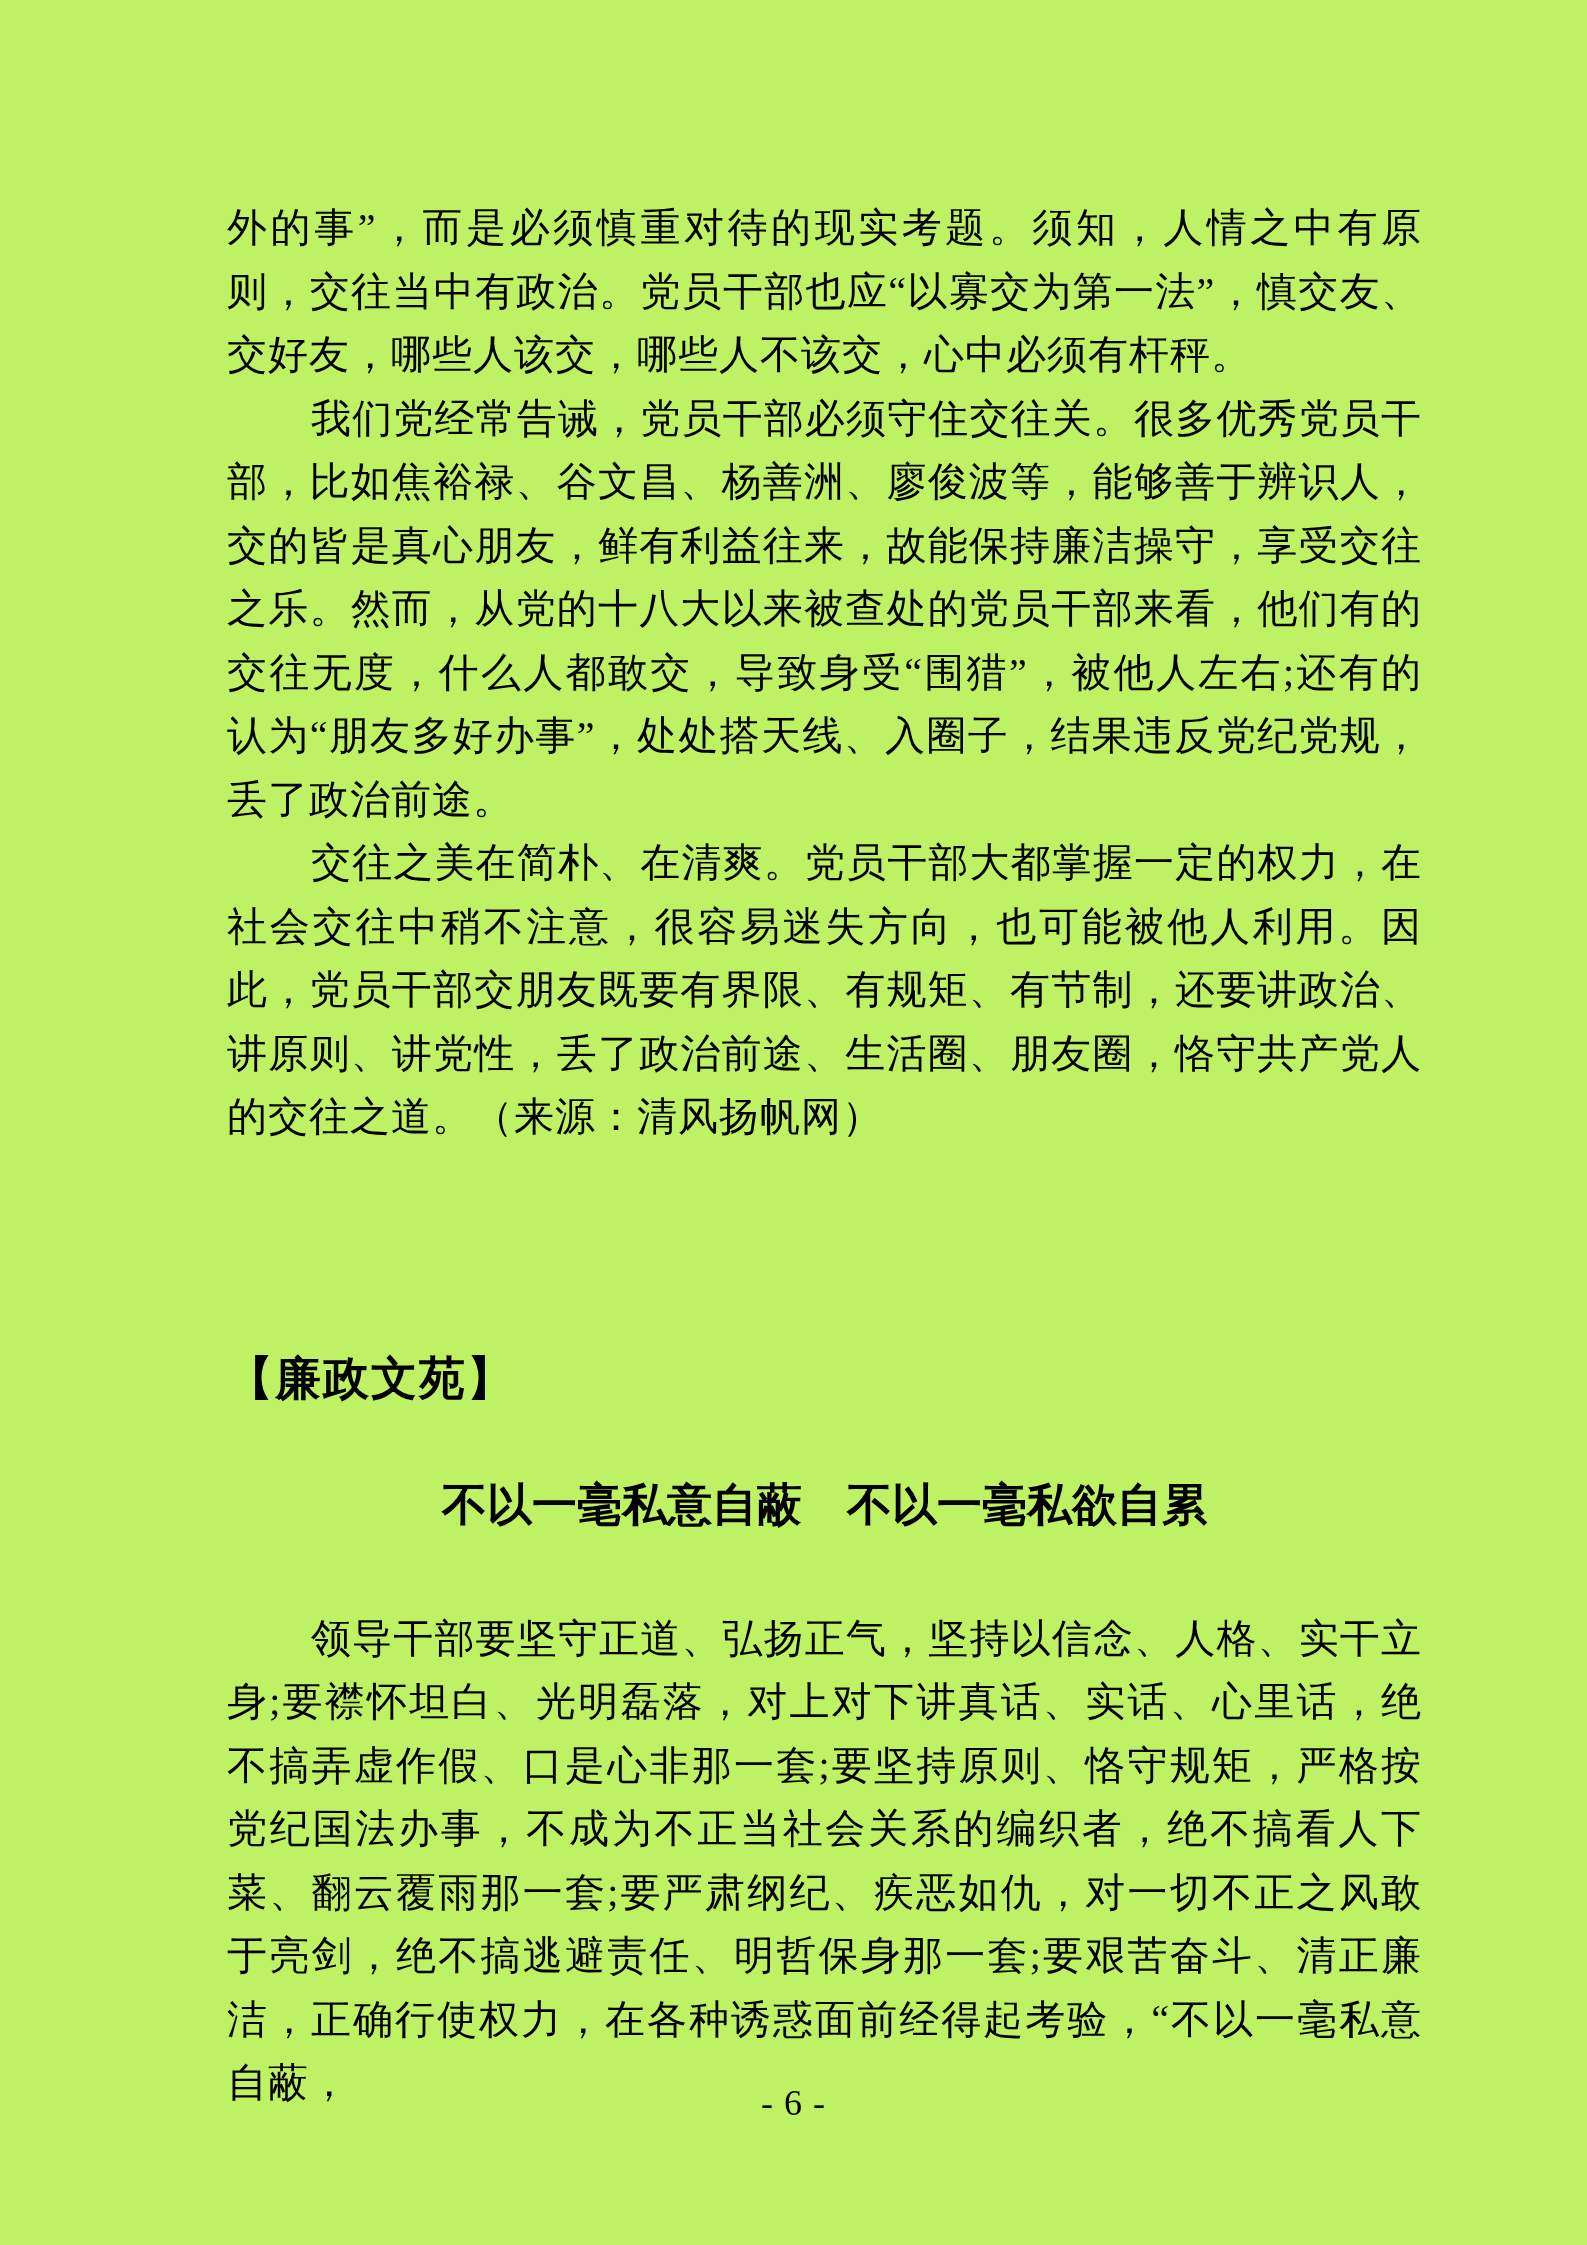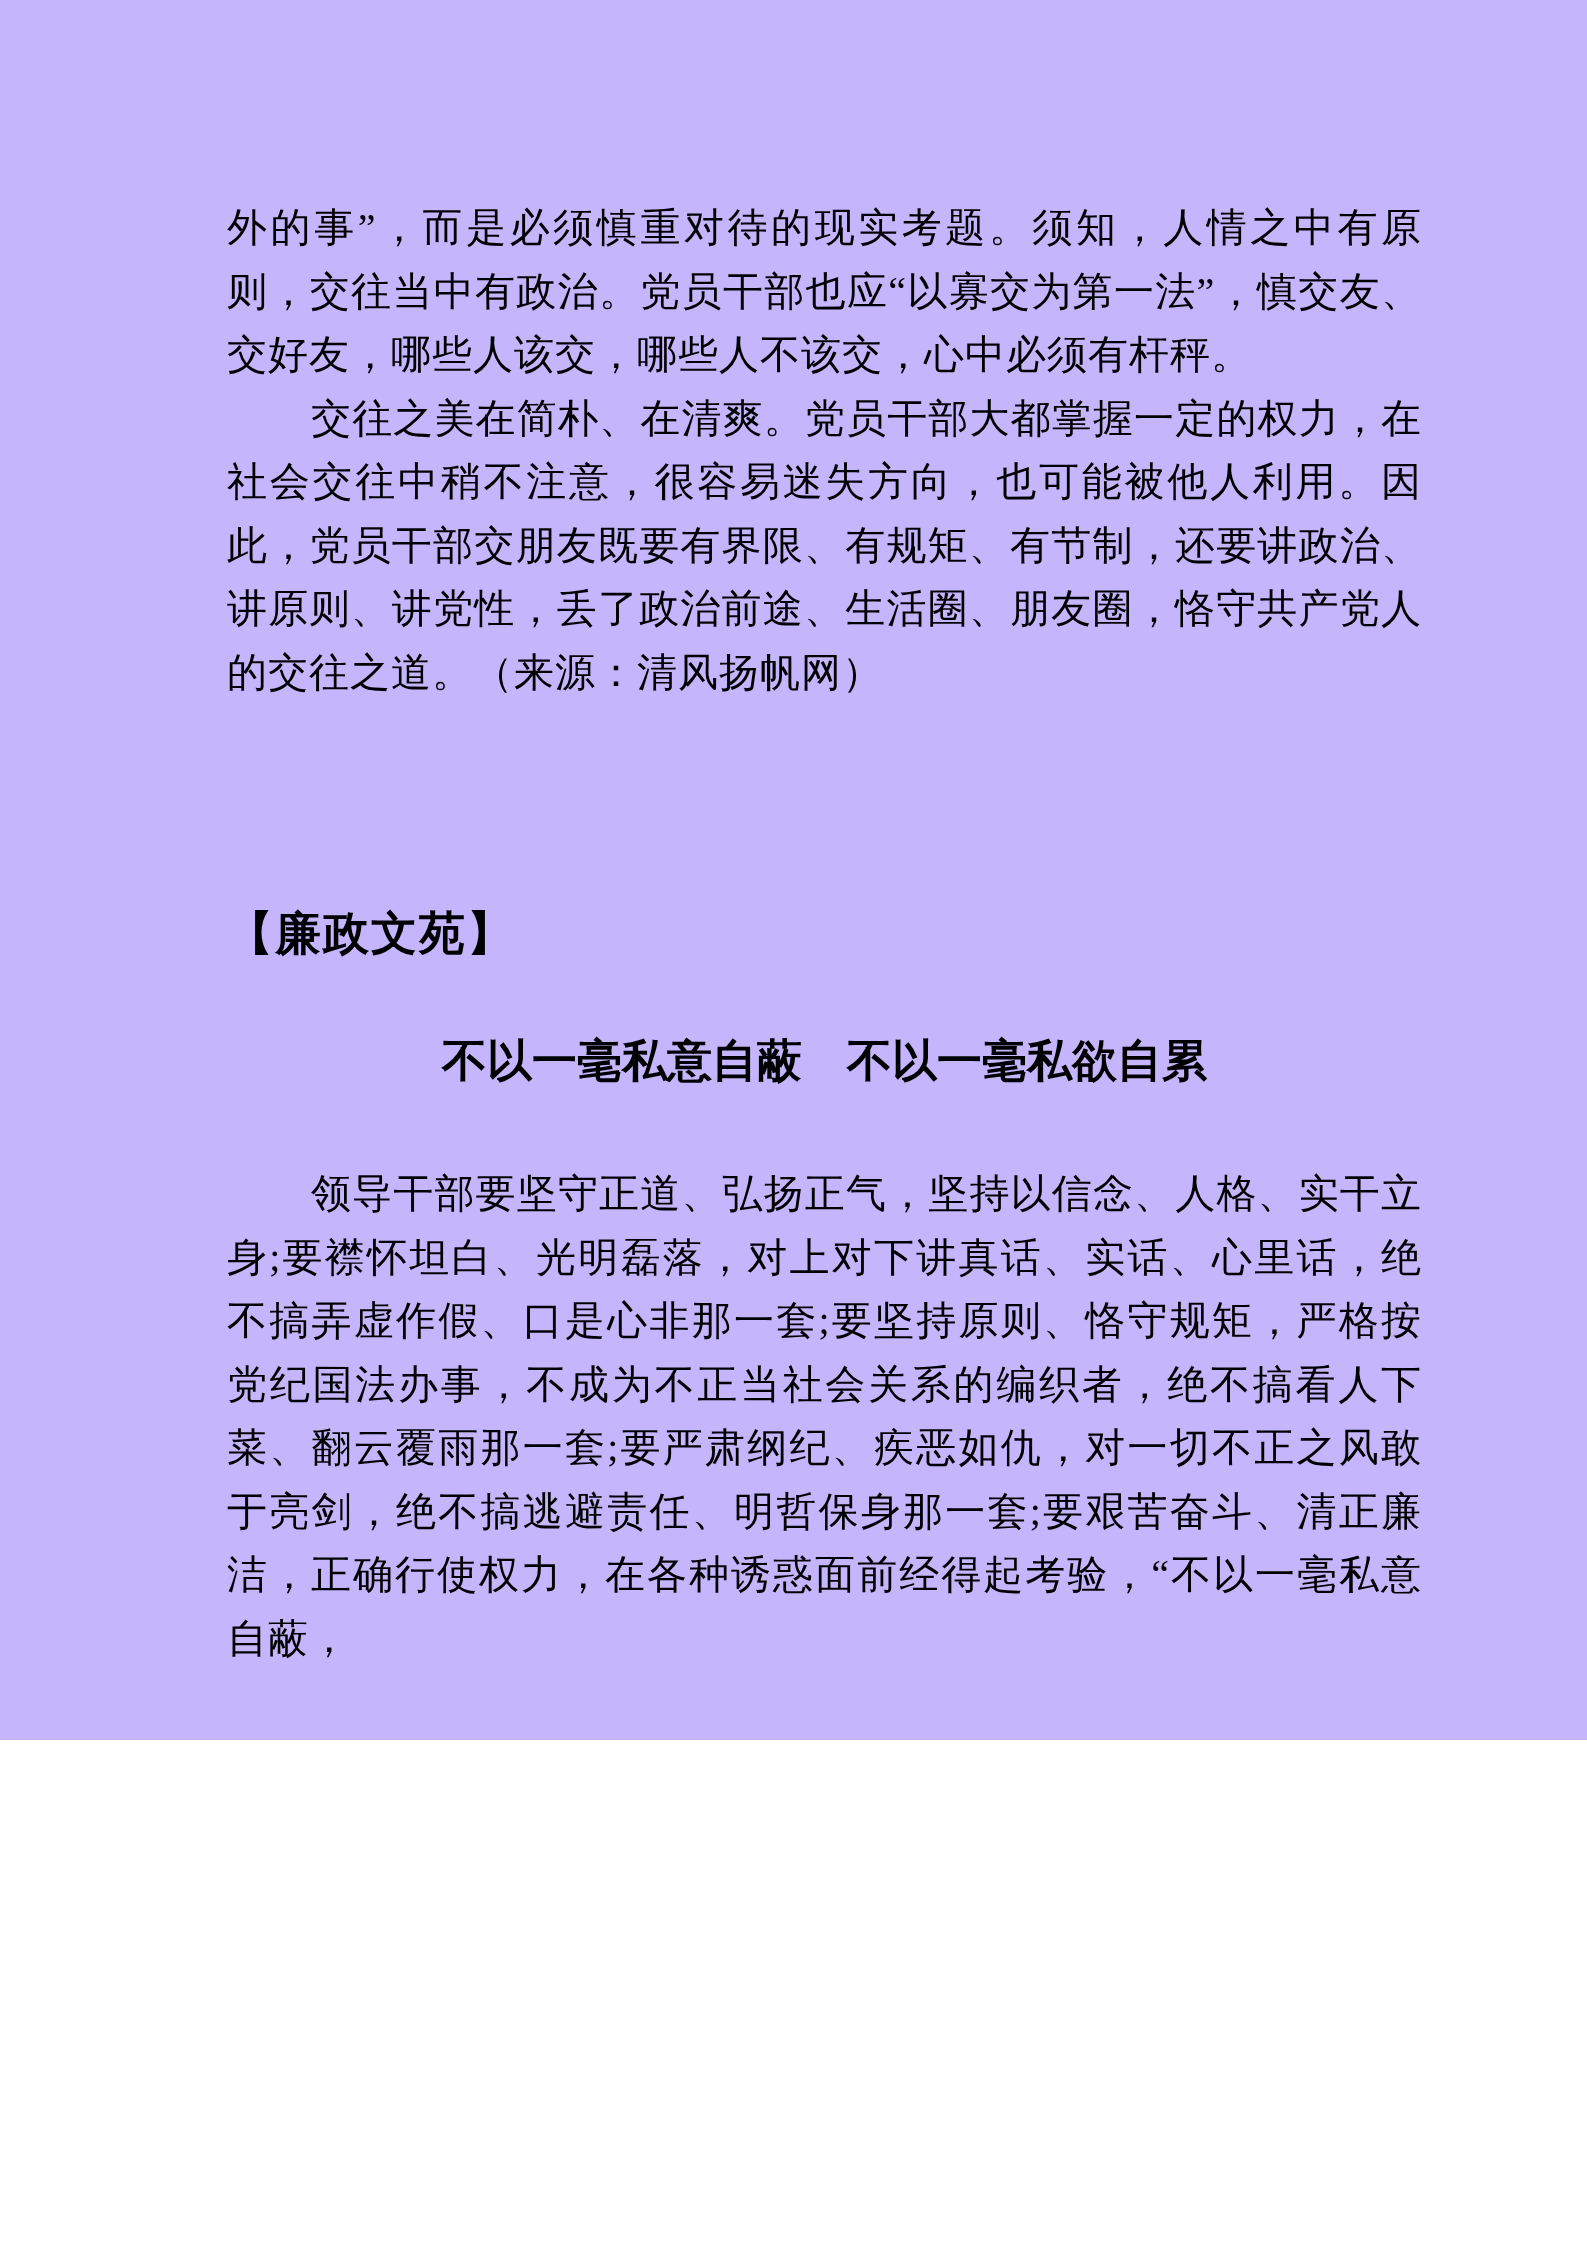--- a/index.html
+++ b/index.html
@@ -3,22 +3,22 @@
 <meta charset="utf-8">
 <style>
   html, body {
     margin: 0;
     padding: 0;
     background: #ffffff;
   }
   .page {
     position: relative;
     width: 1587px;
-    height: 1740px;
-    background: #c4b5fd;
+    height: 2245px;
+    background: #bef264;
     overflow: hidden;
     font-family: "Liberation Serif", "DejaVu Serif", serif;
     color: #000000;
   }
   .content {
     position: absolute;
     left: 227px;
     top: 0;
     width: 1195px;
     padding-top: 196px;
@@ -68,20 +68,21 @@
     letter-spacing: 1px;
     color: #000000;
   }
 </style>
 </head>
 <body>
 
 <div class="page">
   <main class="content">
     <p class="para no-indent">外的事”，而是必须慎重对待的现实考题。须知，人情之中有原则，交往当中有政治。党员干部也应“以寡交为第一法”，慎交友、交好友，哪些人该交，哪些人不该交，心中必须有杆秤。</p>
+    <p class="para">我们党经常告诫，党员干部必须守住交往关。很多优秀党员干部，比如焦裕禄、谷文昌、杨善洲、廖俊波等，能够善于辨识人，交的皆是真心朋友，鲜有利益往来，故能保持廉洁操守，享受交往之乐。然而，从党的十八大以来被查处的党员干部来看，他们有的交往无度，什么人都敢交，导致身受“围猎”，被他人左右;还有的认为“朋友多好办事”，处处搭天线、入圈子，结果违反党纪党规，丢了政治前途。</p>
     <p class="para">交往之美在简朴、在清爽。党员干部大都掌握一定的权力，在社会交往中稍不注意，很容易迷失方向，也可能被他人利用。因此，党员干部交朋友既要有界限、有规矩、有节制，还要讲政治、讲原则、讲党性，丢了政治前途、生活圈、朋友圈，恪守共产党人的交往之道。（来源：清风扬帆网）</p>
 
     <h2 class="section-marker">【廉政文苑】</h2>
 
     <h1 class="article-title">不以一毫私意自蔽　不以一毫私欲自累</h1>
 
     <p class="para after-title">领导干部要坚守正道、弘扬正气，坚持以信念、人格、实干立身;要襟怀坦白、光明磊落，对上对下讲真话、实话、心里话，绝不搞弄虚作假、口是心非那一套;要坚持原则、恪守规矩，严格按党纪国法办事，不成为不正当社会关系的编织者，绝不搞看人下菜、翻云覆雨那一套;要严肃纲纪、疾恶如仇，对一切不正之风敢于亮剑，绝不搞逃避责任、明哲保身那一套;要艰苦奋斗、清正廉洁，正确行使权力，在各种诱惑面前经得起考验，“不以一毫私意自蔽，</p>
   </main>
 
   <footer class="page-footer">- 6 -</footer>

